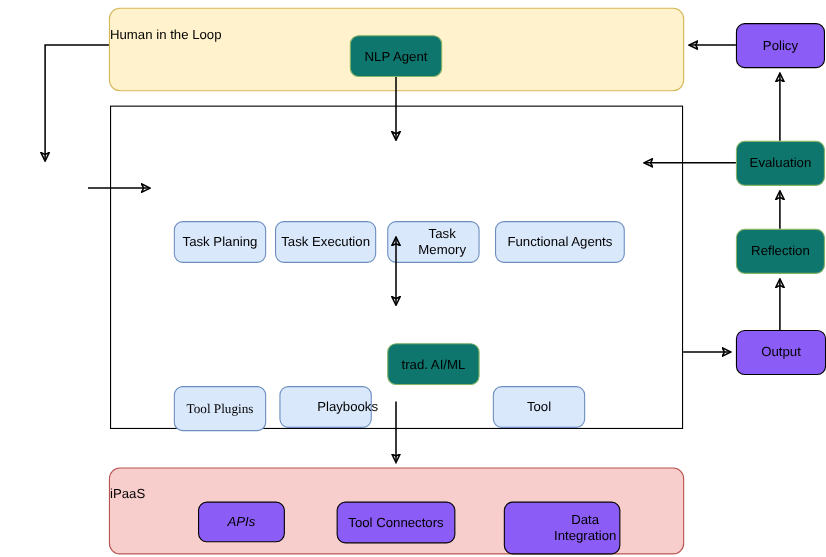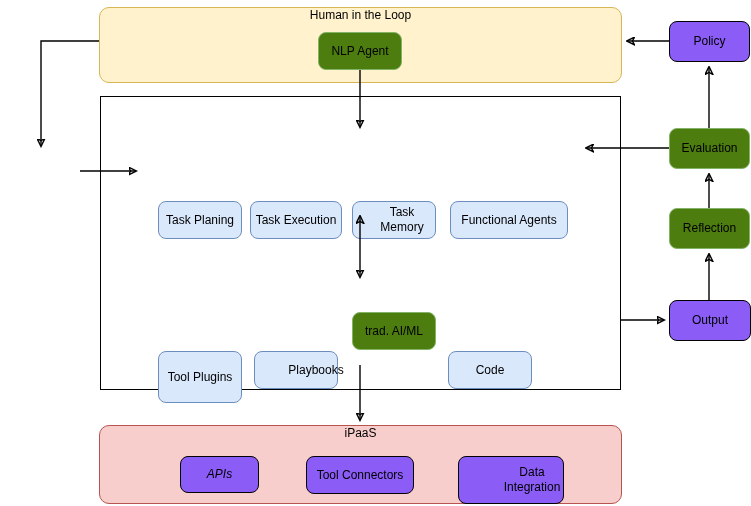--- a/index.html
+++ b/index.html
@@ -36,35 +36,35 @@
   .group {
     position: absolute;
     box-sizing: border-box;
     border-radius: 10px;
     z-index: 1;
   }
   .group > .group-title {
     position: absolute;
     left: 0;
     right: 0;
-    top: 0;
-    text-align: center;
+    top: 16px;
+    text-align: left;
     font-size: 12px;
     color: #000000;
   }
   .plainbox {
     position: absolute;
     box-sizing: border-box;
     border: 1px solid #000000;
     background: #ffffff;
     z-index: 2;
   }
   
   .fill-yellow { background: #fff2cc; border: 1px solid #d6b656; }
-  .fill-green  { background: #4d7c0f; border: 1px solid #82b366; }
+  .fill-green  { background: #0f766e; border: 1px solid #82b366; }
   .fill-blue   { background: #dae8fc; border: 1px solid #6c8ebf; margin-top: 39px; }
   .fill-orange { background: #ffe6cc; border: 1px solid #d79b00; }
   .fill-red    { background: #f8cecc; border: 1px solid #b85450; }
   .fill-white  { background: #8b5cf6; border: 1px solid #000000; }
 
   .node.fill-green  { border: 1px solid #82b366; }
   .node.fill-blue   { border: 1px solid #6c8ebf; }
   .node.fill-white  { border: 1px solid #000000; }
 
   svg.edges {
@@ -109,31 +109,31 @@
   <div class="node fill-blue" style="left:352px; top:162px; width:84px; height:38px;padding-left:16px;">
     <span>Task Memory</span>
   </div>
   <div class="node fill-blue" style="left:450px; top:162px; width:118px; height:38px;">
     <span>Functional Agents</span>
   </div>
 
   <div class="group fill-orange" style="left:141px; top:282px; width:439px; height:78px;">
     <div class="group-title">Deterministic Runtime</div>
   </div>
-  <div class="node fill-blue" style="left:158px; top:312px; width:84px; height:52px;">
+  <div class="node fill-blue" style="left:158px; top:312px; width:84px; height:41px;font-family:Liberation Serif, serif;">
     <span>Tool Plugins</span>
   </div>
   <div class="node fill-blue" style="left:254px; top:312px; width:84px; height:38px;padding-left:40px;">
     <span>Playbooks</span>
   </div>
   <div class="node fill-green" style="left:352px; top:312px; width:84px; height:38px;">
     <span>trad. AI/ML</span>
   </div>
   <div class="node fill-blue" style="left:448px; top:312px; width:84px; height:38px;">
-    <span>Code</span>
+    <span>Tool</span>
   </div>
 
   <div class="group fill-red" style="left:99px; top:425px; width:523px; height:79px;">
     <div class="group-title">iPaaS</div>
   </div>
   <div class="node fill-white" style="left:180px; top:456px; width:79px; height:37px;font-style:italic;">
     <span>APIs</span>
   </div>
   <div class="node fill-white" style="left:306px; top:456px; width:108px; height:38px;">
     <span>Tool Connectors</span>

